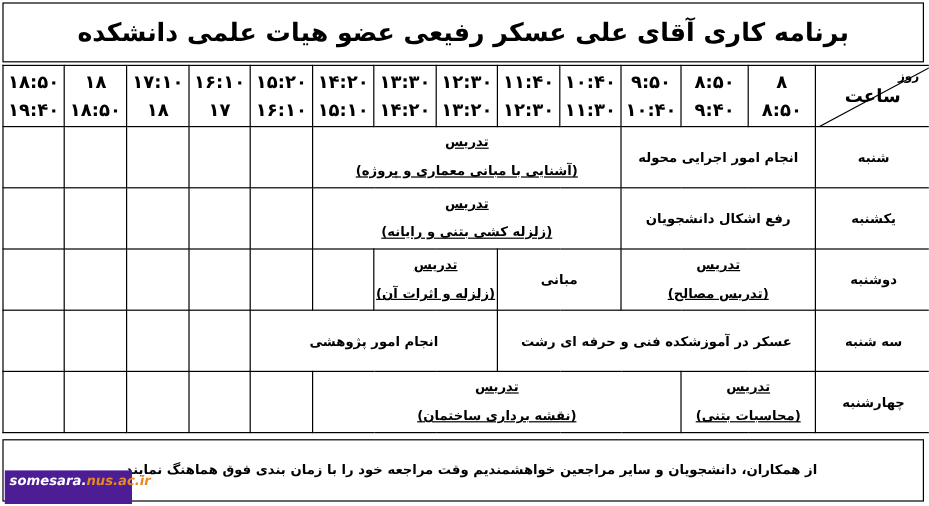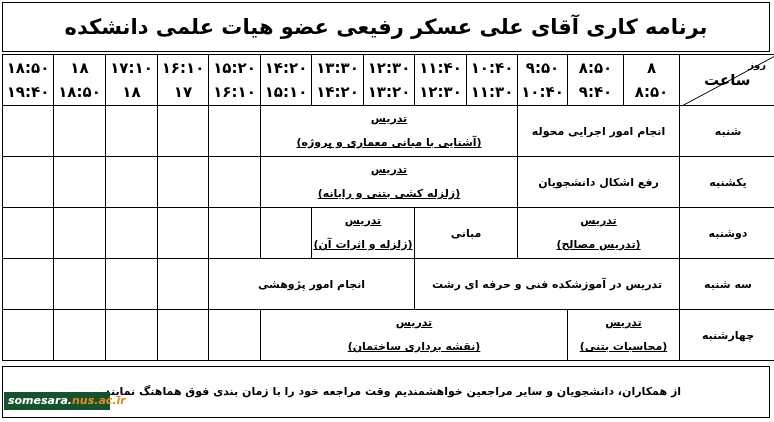--- a/index.html
+++ b/index.html
@@ -19,21 +19,21 @@
     .diag { position: relative; overflow: hidden; }
     .diag svg { position: absolute; left: 0; top: 0; }
     .diag .lbl-day { position: absolute; right: 10px; top: 4px; font-size: 10px; direction: rtl; }
     .diag .lbl-time { position: absolute; left: 24px; top: 16px; font-size: 15px; direction: rtl; }
     .day { direction: rtl; font-size: 11px; }
     .rtl { direction: rtl; }
     .footer { position: absolute; left: 2px; top: 366px; width: 768px; height: 52px;
       border: 1.5px solid #000; box-sizing: border-box; }
     .footer .note { position: absolute; right: 88px; top: 18px; direction: rtl; font-size: 11px; font-weight: bold; }
     .footer .thanks { position: absolute; left: 120px; top: 18px; direction: rtl; font-size: 11px; font-weight: bold; margin-top: 42px; }
-    .watermark { position: absolute; left: 4px; top: 392px; width: 106px; height: 18px; background: #14532d;
+    .watermark { position: absolute; left: 4px; top: 392px; width: 106px; height: 28px; background: #4c1d95;
       color: #fff; font-size: 11px; font-weight: bold; font-style: italic; line-height: 18px; padding-left: 4px; box-sizing: border-box; }
     .watermark .accent { color: #e8891e; }
   </style>
 </head>
 <body>
 
 <div class="title-box">
   <div class="title">برنامه کاری آقای علی عسکر رفیعی عضو هیات علمی دانشکده</div>
 </div>
 
@@ -163,21 +163,21 @@
     </td>
     <td class="day">دوشنبه</td>
   </tr>
 
   <tr>
     <td></td>
     <td></td>
     <td></td>
     <td></td>
     <td colspan="4" class="rtl">انجام امور پژوهشی</td>
-    <td colspan="5" class="rtl">تدریس در آموزشکده فنی و حرفه ای رشت</td>
+    <td colspan="5" class="rtl">عسکر در آموزشکده فنی و حرفه ای رشت</td>
     <td class="day">سه شنبه</td>
   </tr>
 
   <tr>
     <td></td>
     <td></td>
     <td></td>
     <td></td>
     <td></td>
     <td colspan="6" class="cell-two">

